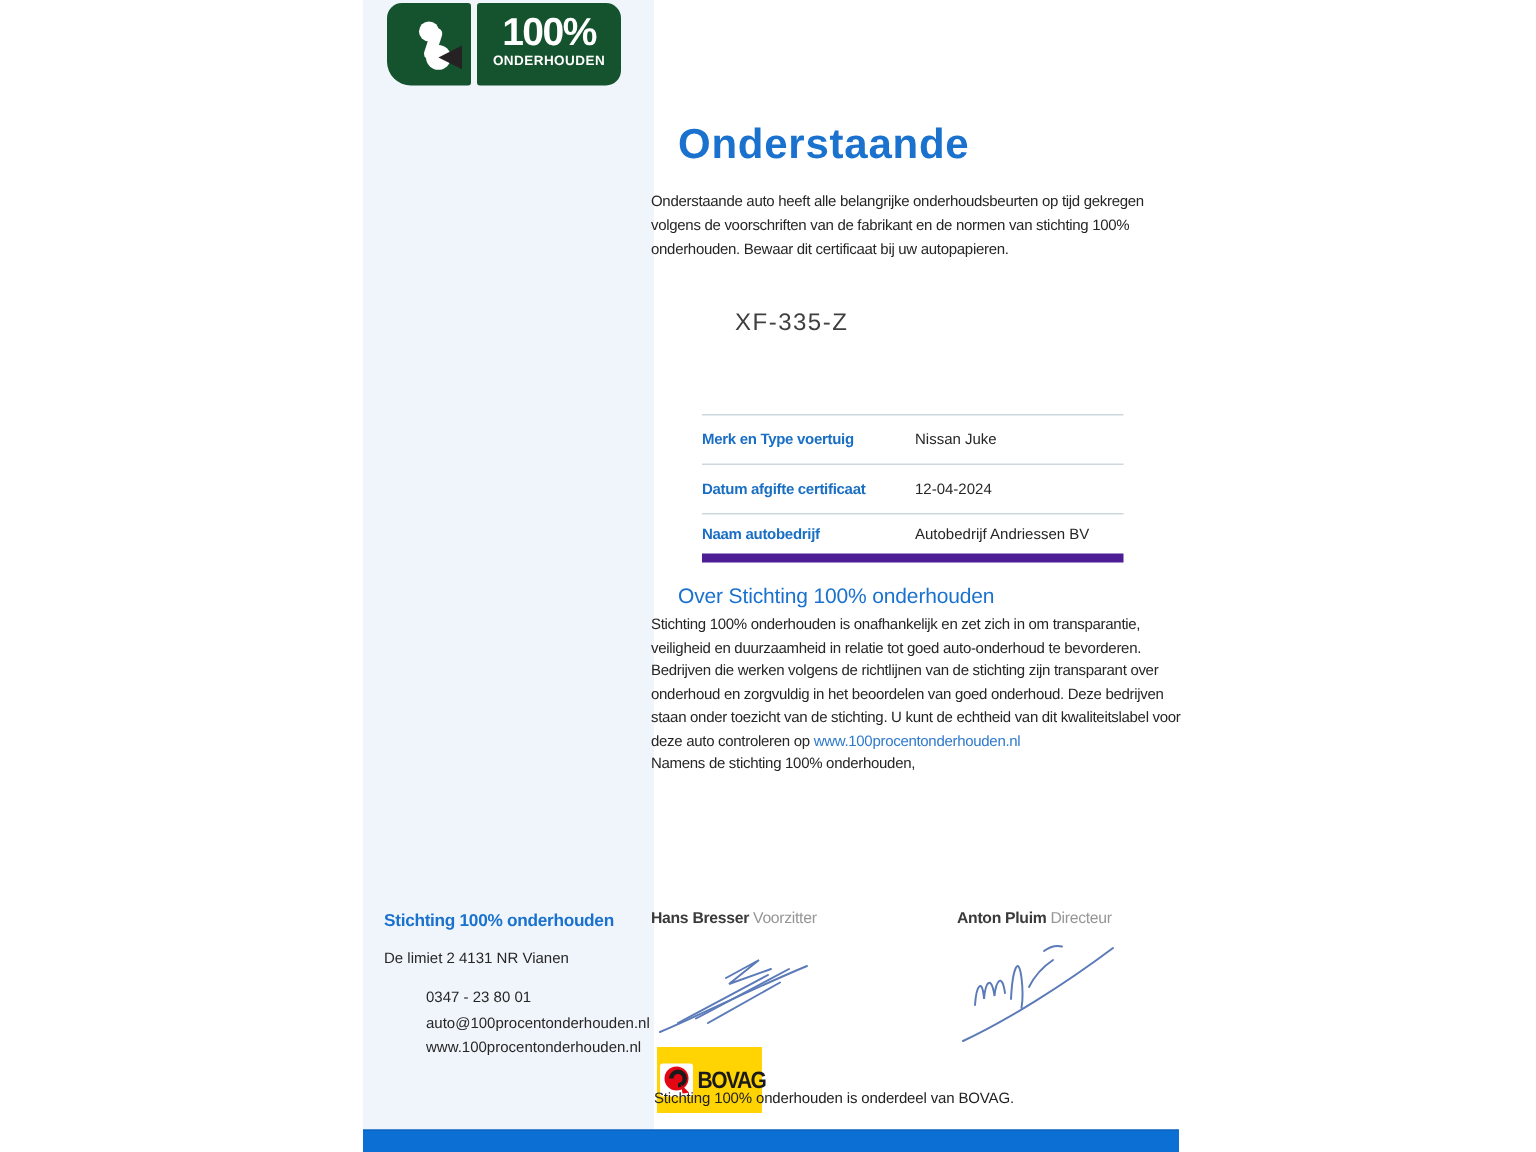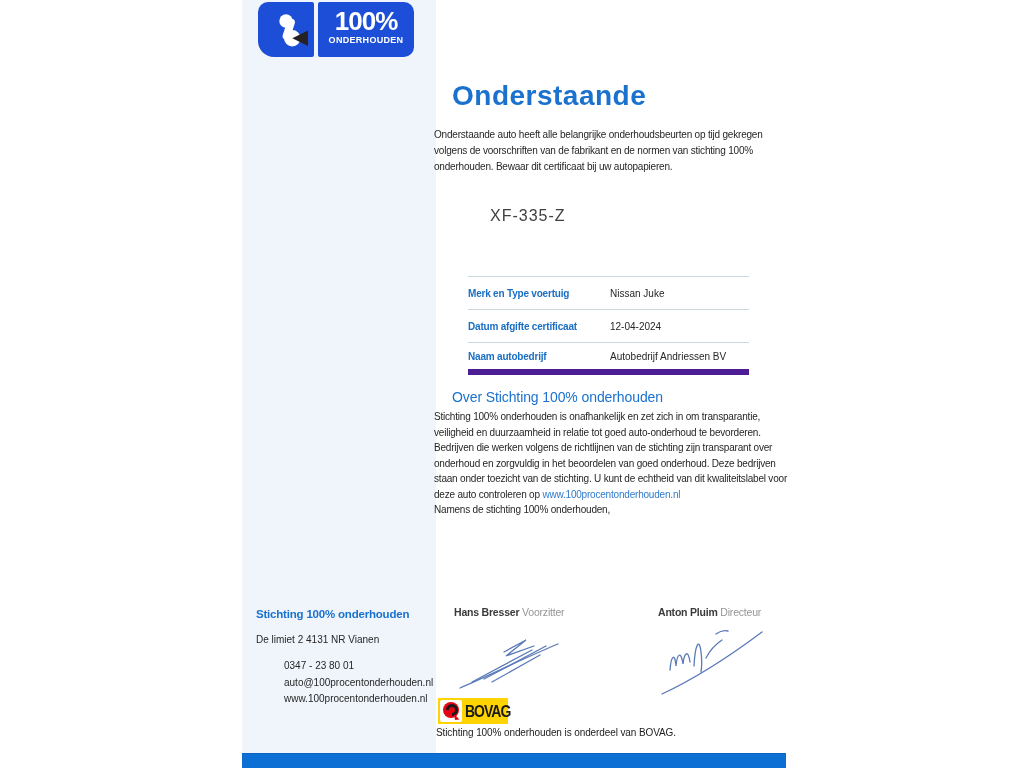--- a/index.html
+++ b/index.html
@@ -8,21 +8,21 @@
   .canvas { position:relative; width:1024px; height:768px; }
 
   
   .side-panel { position:absolute; left:242px; top:0; width:194px; height:753px; background:#F0F5FC; }
 
   
   .footer-bar { position:absolute; left:242px; top:753px; width:544px; height:15px; background:#0C6FD4; border-top:1px solid #0a63c2; }
 
   
   .logo { position:absolute; left:258px; top:2px; display:flex; gap:4px; }
-  .logo-box { background:#1d4ed8; height:55px; }
+  .logo-box { background:#14532d; height:55px; }
   .logo-wrench { width:56px; border-radius:10px 2px 2px 16px; display:flex; align-items:center; justify-content:center; }
   .logo-textbox { width:96px; border-radius:2px 10px 10px 2px; color:#fff; text-align:center; padding-top:6px; }
   .logo-percent { font-size:26px; font-weight:800; line-height:26px; letter-spacing:-1px; }
   .logo-word { font-size:9px; font-weight:700; letter-spacing:0.3px; margin-top:1px; }
 
   
   .main-title { position:absolute; left:452px; top:80px; font-size:28px; font-weight:bold; color:#1A72CE; letter-spacing:0.5px; }
 
   .intro { position:absolute; left:434px; top:127px; width:360px; font-size:10px; line-height:16px; letter-spacing:-0.2px; }
 
@@ -38,30 +38,30 @@
   .about-text { position:absolute; left:434px; top:409px; width:360px; font-size:10px; line-height:15.5px; letter-spacing:-0.2px; }
   .about-text a { color:#2F7ACC; text-decoration:none; }
 
   
   .contact { position:absolute; left:256px; top:608px; width:172px; }
   .contact-name { font-size:11.5px; font-weight:bold; color:#1A72CE; letter-spacing:-0.2px; margin-bottom:14px; }
   .contact-address { font-size:10px; margin-bottom:13px; }
   .contact-line { font-size:10px; line-height:16.5px;margin-left:28px; }
 
   
-  .signatures { position:absolute; left:434px; top:606px; display:flex; gap:44px;margin-left:20px; }
+  .signatures { position:absolute; left:434px; top:606px; display:flex; gap:44px; }
   .sig-col { width:160px; }
   .sig-title { font-size:10.5px; letter-spacing:-0.2px; }
   .sig-name { font-weight:bold; color:#3a3a3a; }
   .sig-role { color:#969696; }
   .sig-ink { margin-top:4px; }
 
   
   .bovag { position:absolute; left:438px; top:698px; }
-  .bovag-box { width:70px; height:26px; background:#FFD402; display:flex; align-items:center; padding-left:2px; }
+  .bovag-box { width:70px; height:44px; background:#FFD402; display:flex; align-items:center; padding-left:2px; }
   .bovag-emblem { width:22px; height:22px; background:#ffffff; border-radius:2px; flex:0 0 auto; }
   .bovag-word { font-size:14px; font-weight:bold; color:#1a1a1a; letter-spacing:-1px; margin-left:3px; transform:scaleY(1.12); }
   .bovag-note { position:absolute; left:436px; top:727px; font-size:10px; color:#222222; letter-spacing:-0.1px; }
 </style>
 </head>
 <body>
 
 <div class="canvas">
 
   <div class="side-panel"></div>

